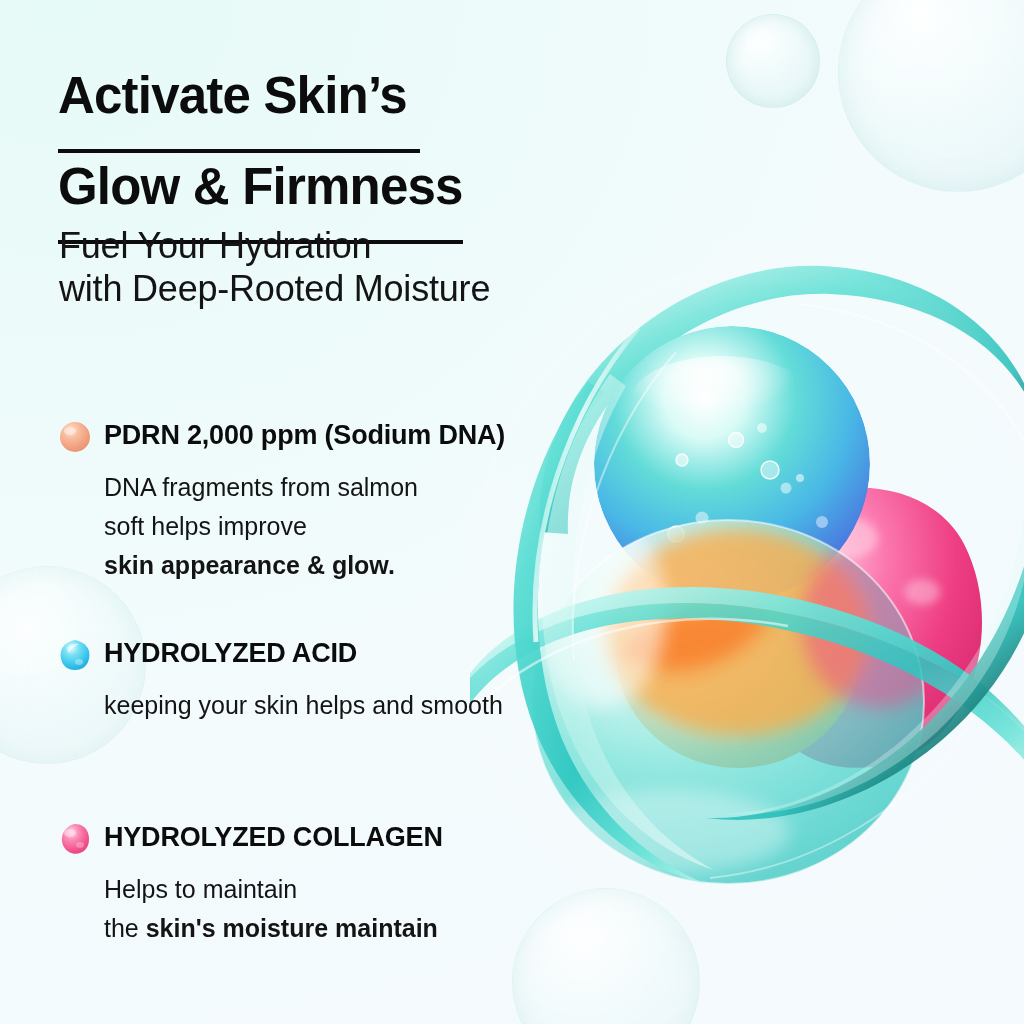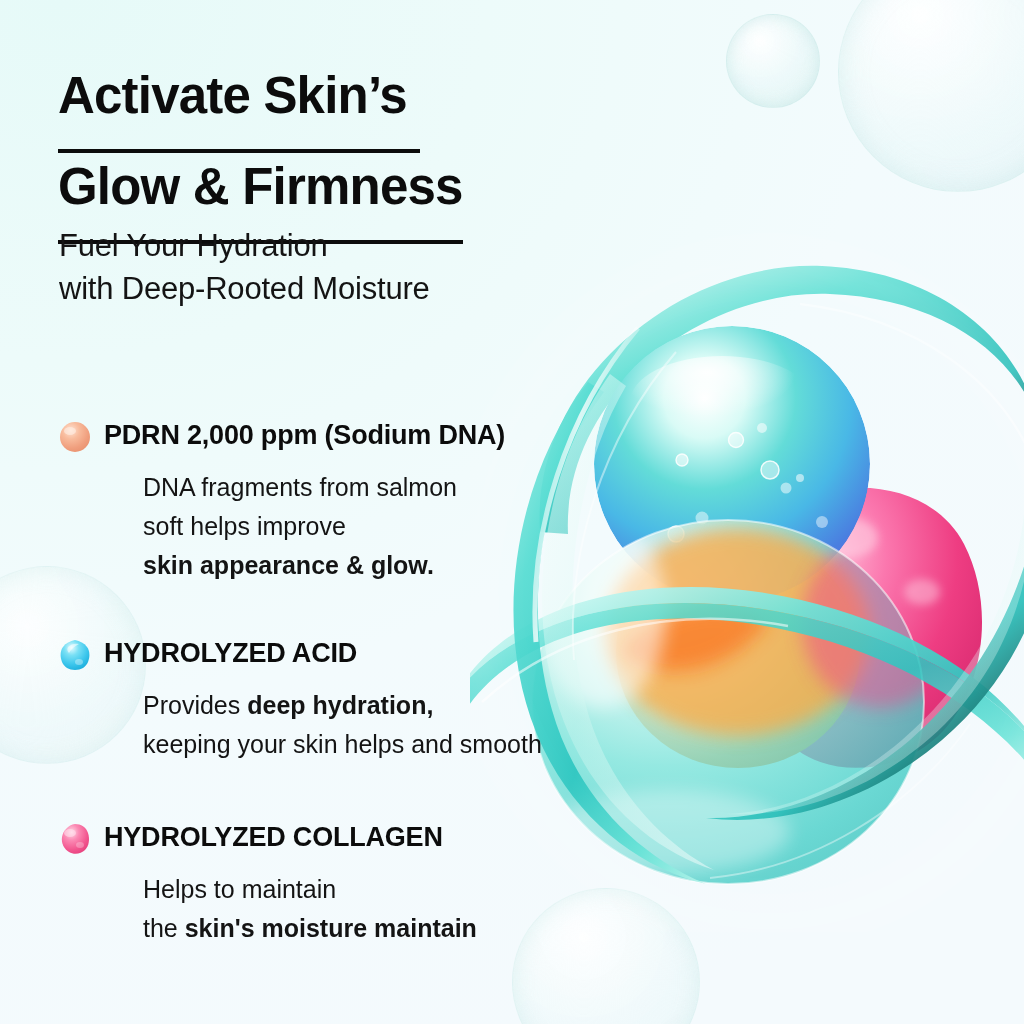--- a/index.html
+++ b/index.html
@@ -92,21 +92,21 @@
   .headline .hl-line .hl-text {
     display: inline-block;
     border-bottom: 4px solid #0c0c0c;
     padding-bottom: 19px;
   }
 
   .subhead {
     position: absolute;
     left: 59px; top: 224px;
     width: 520px;
-    font-size: 31px;
+    font-size: 36px;
     line-height: 43px;
     font-weight: normal;
     letter-spacing: -0.2px;
     color: #141414;
   }
   .subhead span { display: block; white-space: pre; }
 
   
   #ingredients {
     position: absolute;
@@ -146,21 +146,21 @@
 
   .ing-body {
     position: absolute;
     left: 104px;
     top: 52px;
     width: 500px;
     font-size: 25px;
     line-height: 39px;
     color: #141414;
   }
-  .ing-body .bline { display: block; white-space: pre; margin-left: 39px; }
+  .ing-body .bline { display: block; white-space: pre; }
   .ing-body .bline b { font-weight: bold; }
 </style>
 </head>
 <body>
 
 <div id="poster">
 
   <div class="deco-bubble bub-a"></div>
   <div class="deco-bubble bub-b"></div>
   <div class="deco-bubble bub-c"></div>
@@ -383,21 +383,20 @@
               <path d="M18,3 C23,4 27,6 30,10 C33,14 33,20 31,25
                        C29,30 24,33 18,33 C12,33 7,30 5,25
                        C3,20 3,14 6,10 C9,6 13,4 18,3 Z" fill="url(#icAqua)"></path>
               <path d="M11,10 C14,7 18,6 22,7 C18,9 14,12 12,16 C10,14 10,12 11,10 Z" fill="#ffffff" opacity="0.55"></path>
               <ellipse cx="22" cy="25" rx="4" ry="3" fill="#ffffff" opacity="0.35"></ellipse>
             </svg>
           </span>
           <span class="ing-title">HYDROLYZED ACID</span>
         </div>
         <div class="ing-body">
-          <span class="bline"><span>Provides </span><b>deep hydration,</b></span>
           <span class="bline">keeping your skin helps and smooth</span>
         </div>
       </div>
 
       <div class="ing ing-2">
         <div class="ing-head">
           <span class="ing-icon">
             <svg viewBox="0 0 36 36" xmlns="http://www.w3.org/2000/svg">
               <defs>
                 <radialGradient id="icPink" cx="0.36" cy="0.28" r="0.84">

